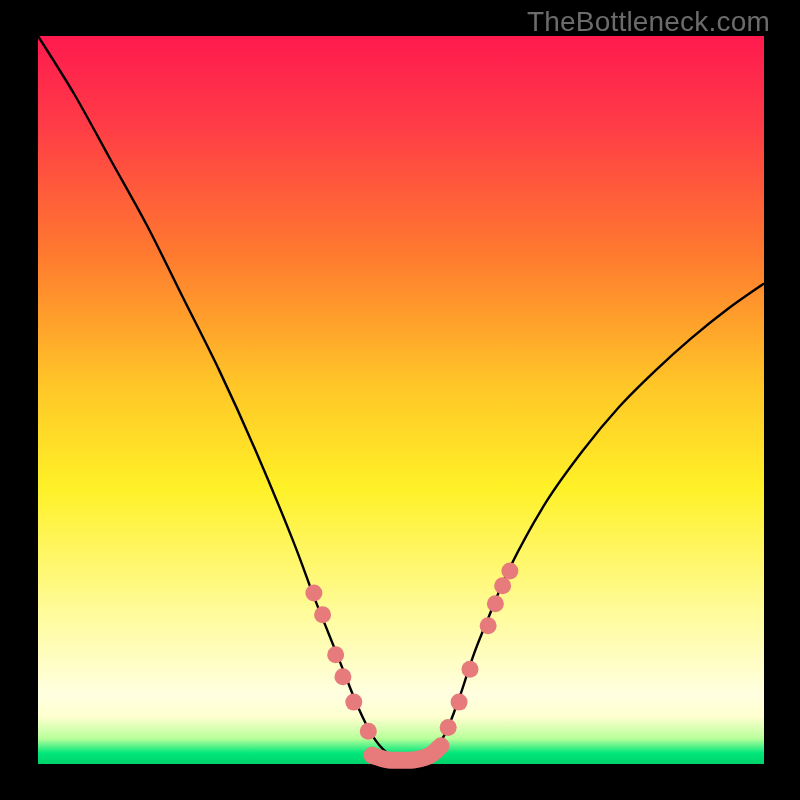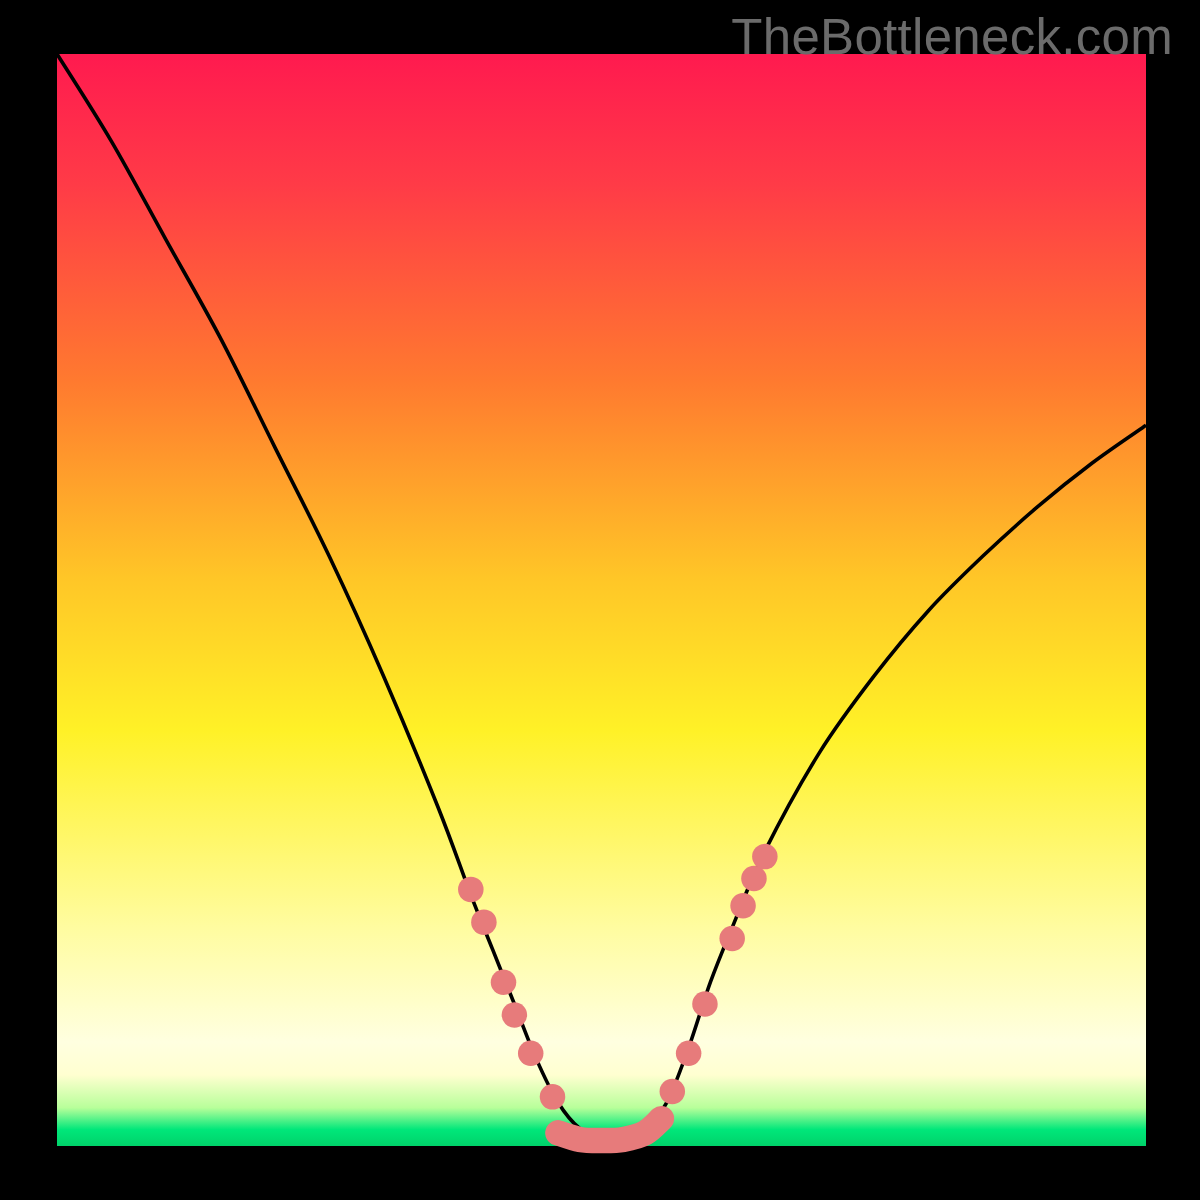--- a/index.html
+++ b/index.html
@@ -11,23 +11,23 @@
     overflow: hidden;
   }
   .chart-container {
     position: relative;
     width: 800px;
     height: 800px;
   }
   .watermark {
     position: absolute;
     top: 6px;
-    right: 18px;
+    right: 30px;
     font-family: Arial, Helvetica, sans-serif;
-    font-size: 34px;
+    font-size: 28px;
     font-weight: 500;
     color: #6b6b6b;
     letter-spacing: 0.2px;
     z-index: 20;
   }
   svg.plot {
     position: absolute;
     top: 0;
     left: 0;
     display: block;

